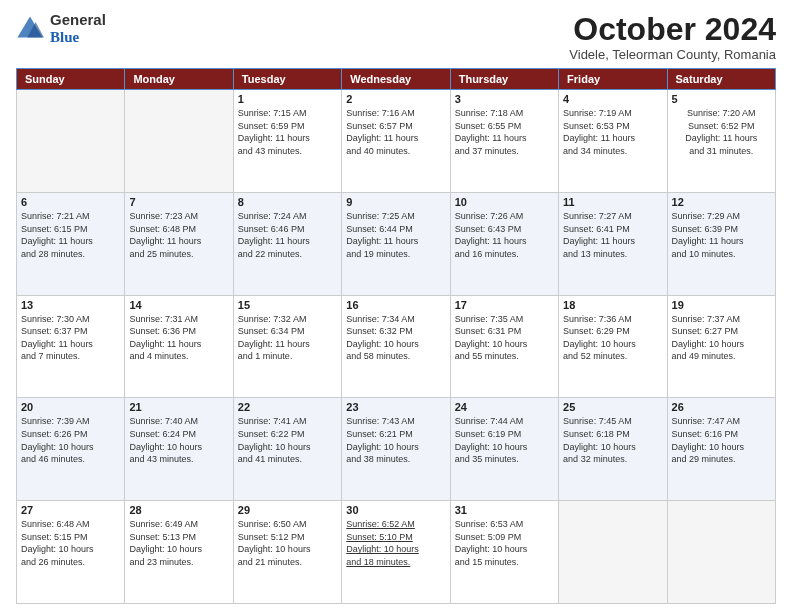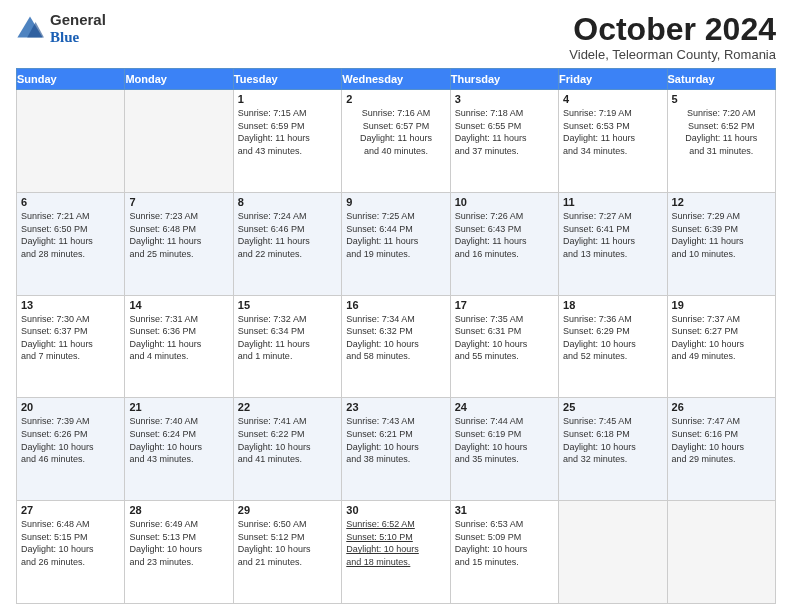--- a/index.html
+++ b/index.html
@@ -64,25 +64,25 @@
       color: #444;
     }
     .calendar {
       flex: 1;
       border: 1px solid #ccc;
       border-collapse: collapse;
       width: 100%;
       table-layout: fixed;
     }
     .calendar th {
-      background: #3b82f6;
+      background: #7f1d1d;
       color: #fff;
       font-size: 11px;
       font-weight: bold;
-      padding: 4px 0;
+      padding: 4px 8px;
       text-align: left;
       border: 1px solid #5590cc;
     }
     .calendar td {
       border: 1px solid #ccc;
       vertical-align: top;
       padding: 3px 4px;
       font-size: 9.5px;
       color: #333;
       background: #fff;
@@ -145,21 +145,21 @@
           <td class="empty"></td>
           <td>
             <div class="day-num">1</div>
             <div class="day-info" style="white-space: pre-line;">Sunrise: 7:15 AM
 Sunset: 6:59 PM
 Daylight: 11 hours
 and 43 minutes.</div>
           </td>
           <td>
             <div class="day-num">2</div>
-            <div class="day-info" style="white-space: pre-line; text-align: center;">Sunrise: 7:16 AM
+            <div class="day-info" style="white-space: pre-line;">Sunrise: 7:16 AM
 Sunset: 6:57 PM
 Daylight: 11 hours
 and 40 minutes.</div>
           </td>
           <td>
             <div class="day-num">3</div>
             <div class="day-info" style="white-space: pre-line;">Sunrise: 7:18 AM
 Sunset: 6:55 PM
 Daylight: 11 hours
 and 37 minutes.</div>
@@ -176,21 +176,21 @@
             <div class="day-info" style="white-space: pre-line; text-align: center;">Sunrise: 7:20 AM
 Sunset: 6:52 PM
 Daylight: 11 hours
 and 31 minutes.</div>
           </td>
         </tr>
         <tr class="row-shaded">
           <td>
             <div class="day-num">6</div>
             <div class="day-info" style="white-space: pre-line;">Sunrise: 7:21 AM
-Sunset: 6:50 PM
+Sunset: 6:15 PM
 Daylight: 11 hours
 and 28 minutes.</div>
           </td>
           <td>
             <div class="day-num">7</div>
             <div class="day-info" style="white-space: pre-line;">Sunrise: 7:23 AM
 Sunset: 6:48 PM
 Daylight: 11 hours
 and 25 minutes.</div>
           </td>

